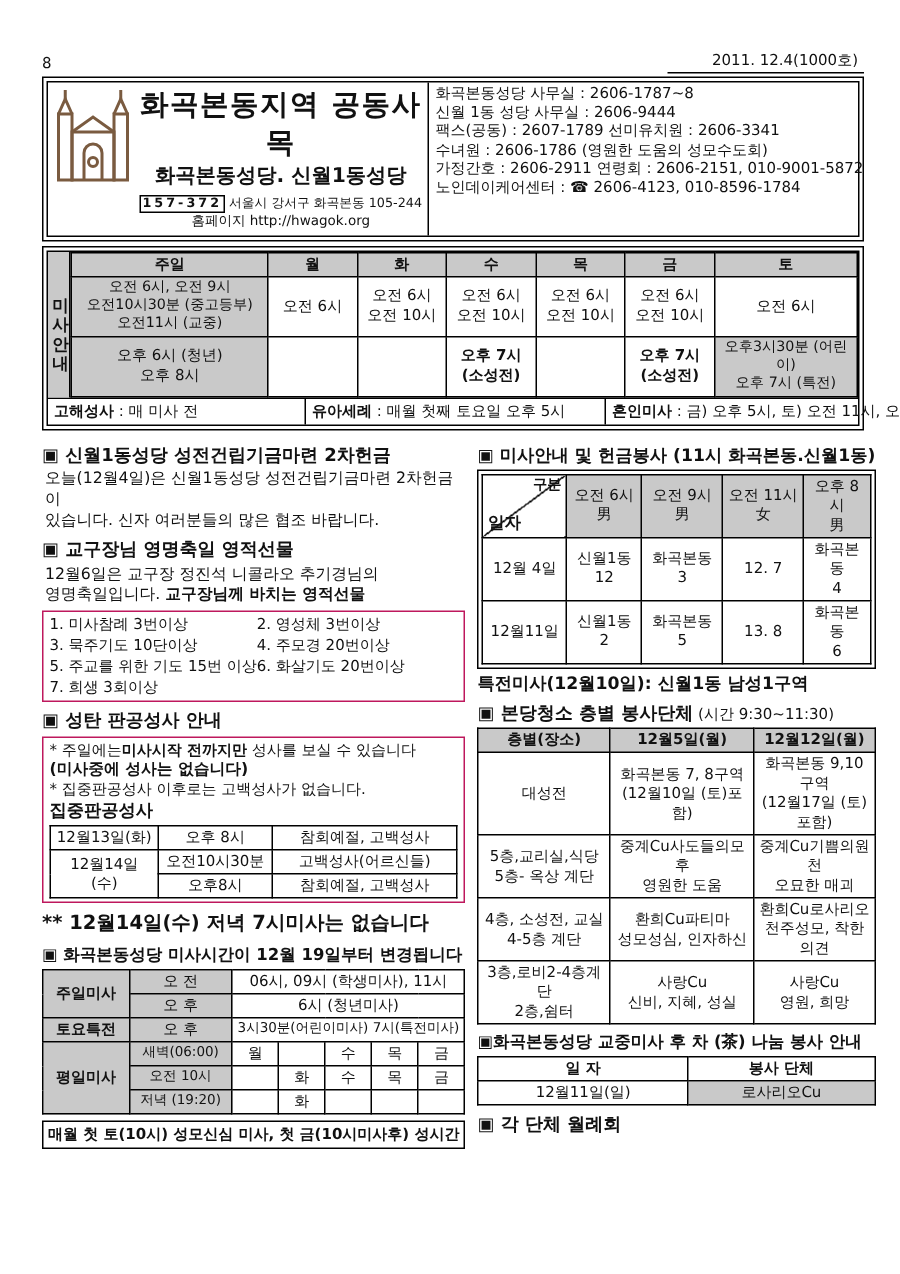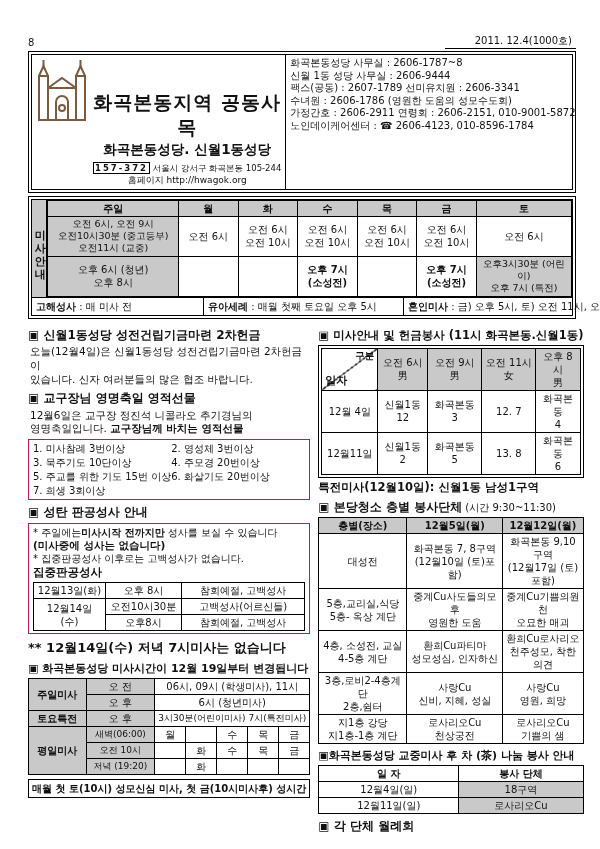--- a/index.html
+++ b/index.html
@@ -17,21 +17,21 @@
 
   .dbl{ border:1.5px solid #000; padding:2px; }
   .inner{ border:1px solid #000; }
 
   
   .headerbox{ display:flex; }
   .hb-left{ flex:0 0 250px; border-right:1px solid #000; padding:3px 4px 2px 4px;
     display:flex; align-items:flex-start; gap:5px; }
   .logo{ flex:0 0 52px; }
   .hb-titles{ flex:1; text-align:center; }
-  .hb-title{ font-size:19px; font-weight:bold; letter-spacing:1px;margin-top:32px; }
+  .hb-title{ font-size:19px; font-weight:bold; letter-spacing:1px; }
   .hb-sub{ font-size:13.5px; font-weight:bold; margin-top:2px; }
   .hb-addr{ font-size:8.5px; margin-top:4px; white-space:nowrap; }
   .zip{ border:1px solid #000; padding:0 1px; letter-spacing:2px; font-weight:bold; }
   .hb-home{ font-size:9px; margin-top:1px; }
   .hb-right{ flex:1; padding:2px 4px; font-size:10px; }
   .hb-right div{ white-space:nowrap; line-height:1.25; }
 
   
   table{ border-collapse:collapse; width:100%; }
   td,th{ border:1px solid #000; padding:1px 2px; text-align:center;
@@ -398,47 +398,35 @@
 천주성모, 착한의견</td>
         </tr>
         <tr>
           <td>3층,로비2-4층계단
 2층,쉼터</td>
           <td>사랑Cu
 신비, 지혜, 성실</td>
           <td>사랑Cu
 영원,  희망</td>
         </tr>
-        <tr>
-          <td>지1층 강당
-지1층-1층 계단</td>
-          <td>로사리오Cu
-천상궁전</td>
-          <td>로사리오Cu
-기쁨의 샘</td>
-        </tr>
       </tbody>
         </table>
 
       <div class="sect" style="font-size:11px;">▣화곡본동성당 교중미사 후    차 (茶) 나눔 봉사 안내</div>
       <table>
         <colgroup>
             <col style="width:140px">
             <col>
           </colgroup>
         <tbody>
             <tr>
           <th>일 자</th>
           <th>봉사 단체</th>
         </tr>
         <tr>
-          <td>12월4일(일)</td>
-          <td class="gray">18구역</td>
-        </tr>
-        <tr>
           <td>12월11일(일)</td>
           <td class="gray">로사리오Cu</td>
         </tr>
       </tbody>
         </table>
 
       <div class="sect">▣  각 단체 월례회</div>
 
     </div>
   </div>

